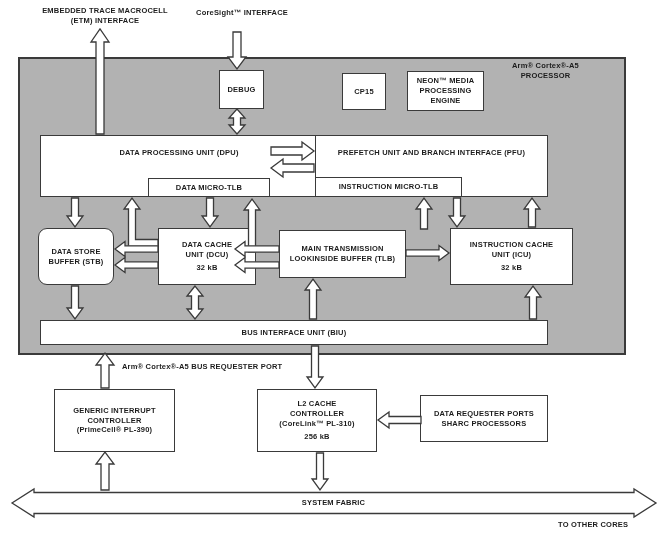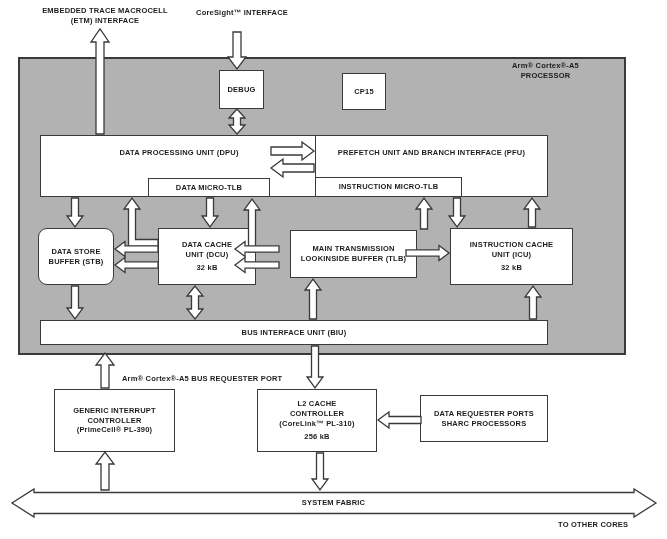--- a/index.html
+++ b/index.html
@@ -41,44 +41,47 @@
   <div class="lbl" style="left:15px;top:6px;width:180px;">EMBEDDED TRACE MACROCELL
 (ETM) INTERFACE</div>
   <div class="lbl" style="left:182px;top:8px;width:120px;">CoreSight™ INTERFACE</div>
 
   <div class="proc-region"></div>
   <div class="lbl" style="left:483px;top:61px;width:125px;">Arm® Cortex®-A5
 PROCESSOR</div>
 
   <div class="box" style="left:219px;top:70px;width:45px;height:39px;">DEBUG</div>
   <div class="box" style="left:342px;top:73px;width:44px;height:37px;">CP15</div>
+  <div class="box" style="left:407px;top:71px;width:77px;height:40px;">NEON™ MEDIA
+PROCESSING
+ENGINE</div>
 
   <div class="box top-align" style="left:40px;top:135px;width:278px;height:62px;">DATA PROCESSING UNIT (DPU)</div>
   <div class="box" style="left:148px;top:178px;width:122px;height:19px;">DATA MICRO-TLB</div>
   <div class="box top-align" style="left:315px;top:135px;width:233px;height:62px;">PREFETCH UNIT AND BRANCH INTERFACE (PFU)</div>
   <div class="box" style="left:315px;top:177px;width:147px;height:20px;">INSTRUCTION MICRO-TLB</div>
 
   <div class="box" style="left:38px;top:228px;width:76px;height:57px;border-radius:9px;">DATA STORE
 BUFFER (STB)</div>
   <div class="box" style="left:158px;top:228px;width:98px;height:57px;">
     <span>DATA CACHE
 UNIT (DCU)</span>
     <span class="size-val">32 kB</span>
   </div>
-  <div class="box" style="left:279px;top:230px;width:127px;height:48px;margin-left:11px;">MAIN TRANSMISSION
+  <div class="box" style="left:279px;top:230px;width:127px;height:48px;">MAIN TRANSMISSION
 LOOKINSIDE BUFFER (TLB)</div>
   <div class="box" style="left:450px;top:228px;width:123px;height:57px;">
     <span>INSTRUCTION CACHE
 UNIT (ICU)</span>
     <span class="size-val">32 kB</span>
   </div>
 
   <div class="box" style="left:40px;top:320px;width:508px;height:25px;">BUS INTERFACE UNIT (BIU)</div>
 
-  <div class="lbl left" style="left:122px;top:362px;margin-top:12px;">Arm® Cortex®-A5 BUS REQUESTER PORT</div>
+  <div class="lbl left" style="left:122px;top:362px;">Arm® Cortex®-A5 BUS REQUESTER PORT</div>
 
   <div class="box" style="left:54px;top:389px;width:121px;height:63px;">GENERIC INTERRUPT
 CONTROLLER
 (PrimeCell® PL-390)</div>
   <div class="box" style="left:257px;top:389px;width:120px;height:63px;">
     <span>L2 CACHE
 CONTROLLER
 (CoreLink™ PL-310)</span>
     <span class="size-val">256 kB</span>
   </div>

